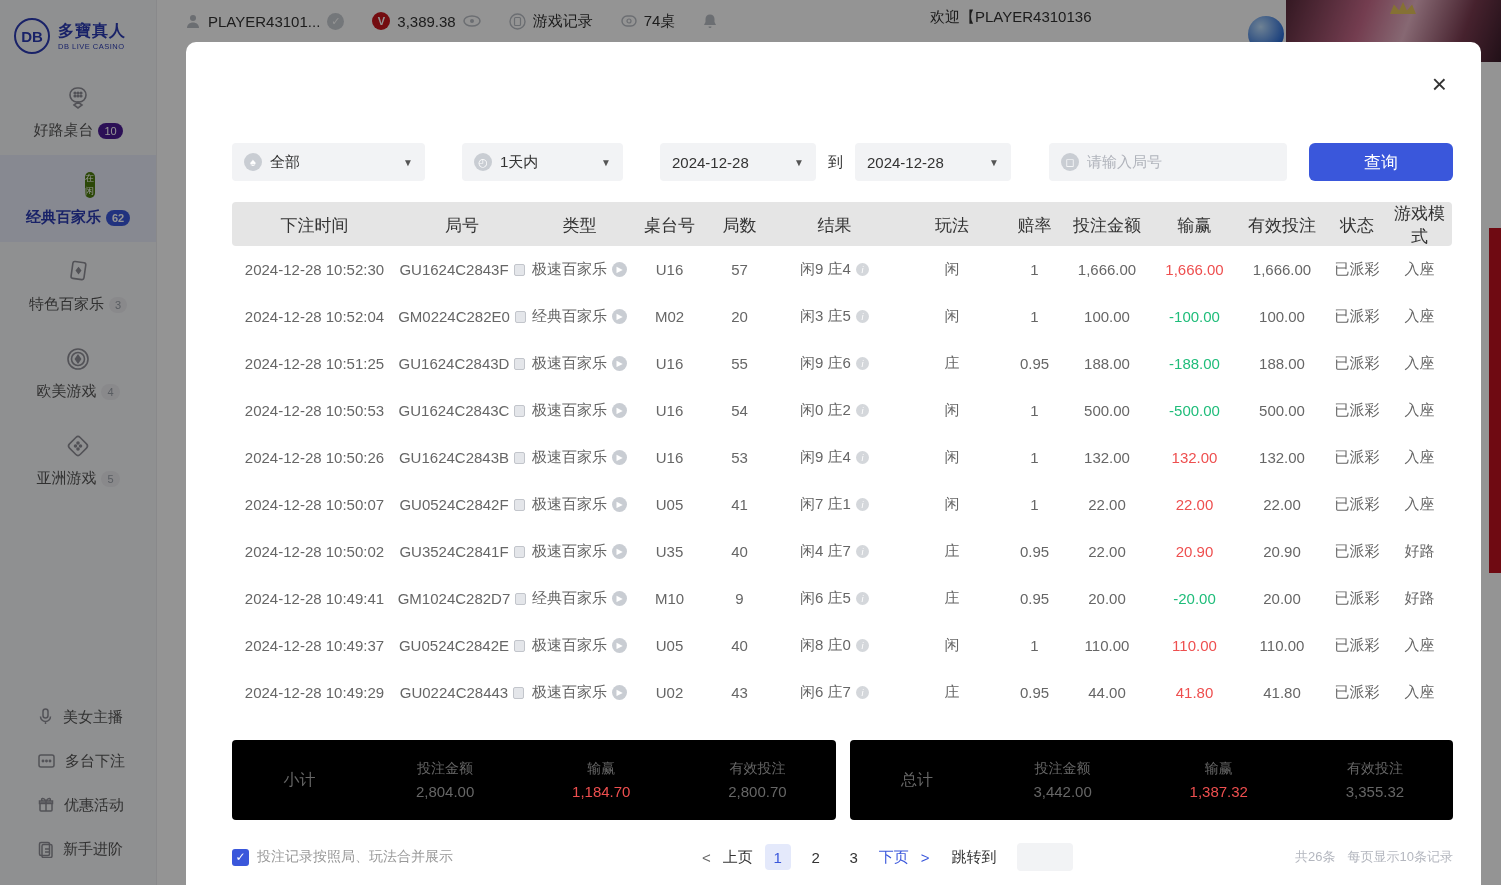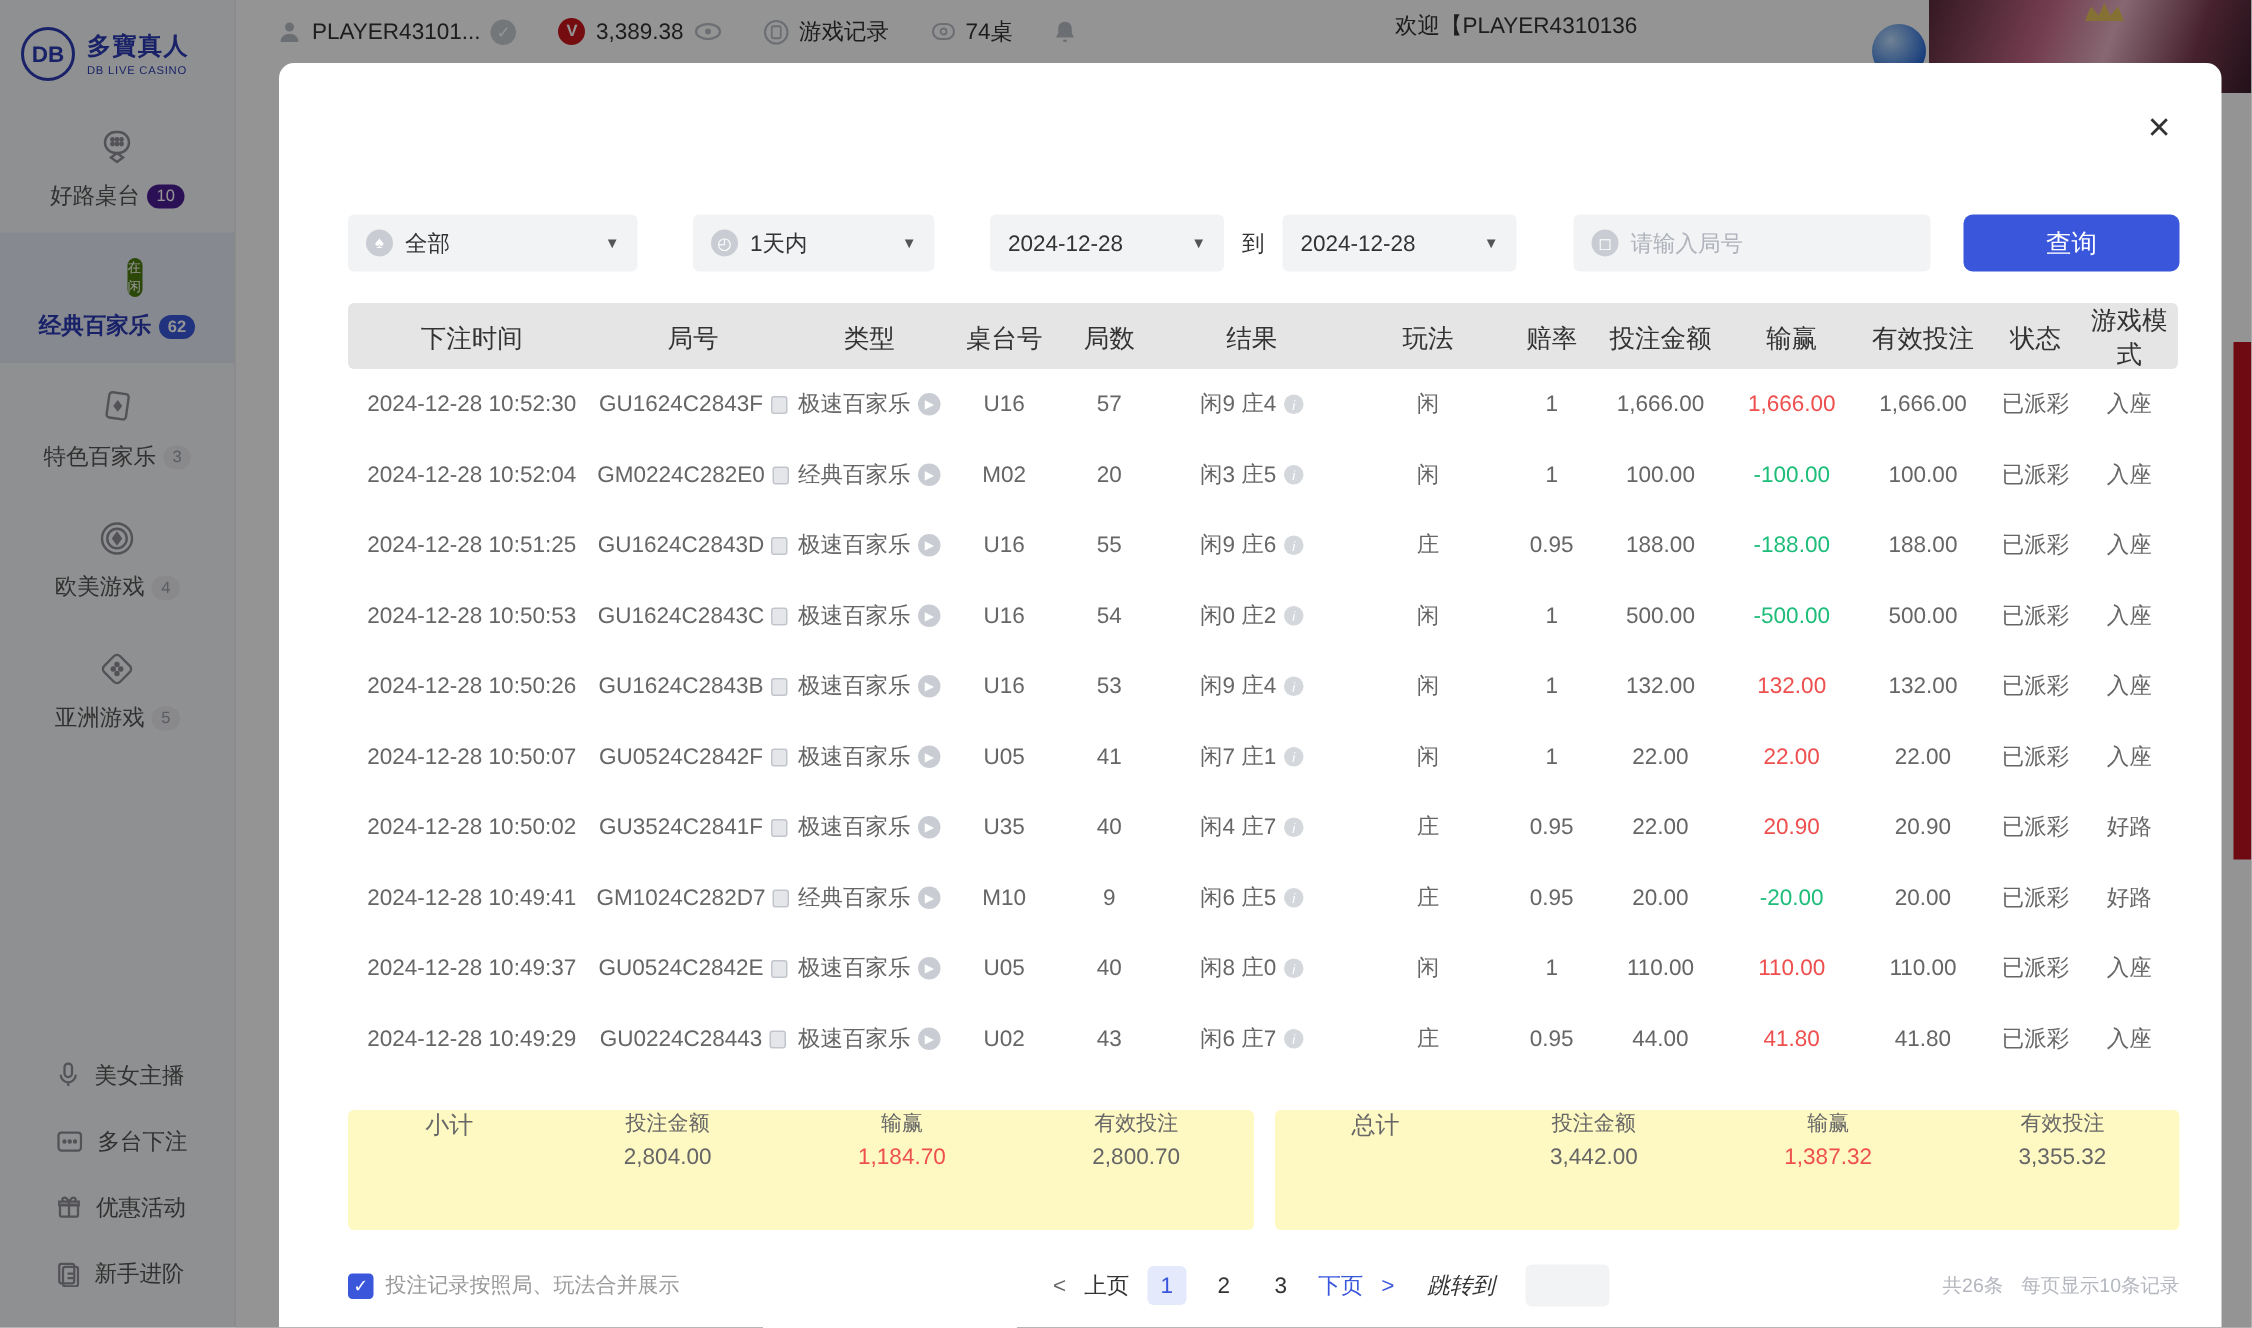--- a/index.html
+++ b/index.html
@@ -67,37 +67,37 @@
   .tbody { position:absolute; left:46px; top:204px; width:1220px; }
   .trow { height:47px; font-size:15px; color:#666; }
   .td { text-align:center; display:flex; align-items:center; justify-content:center; gap:5px; white-space:nowrap; }
   .td.pos { color:#ee4f4f; }
   .td.neg { color:#1fbd7a; }
   .ic-copy { width:11px; height:12px; border:1px solid #c2c5cb; background:#e4e6ea; border-radius:2px; display:inline-block; flex:none; }
   .ic-play { width:15px; height:15px; border-radius:50%; background:#c9cdd3; color:#fff; font-size:8px; display:inline-flex; align-items:center; justify-content:center; flex:none; cursor:pointer; }
   .ic-info { width:13px; height:13px; border-radius:50%; background:#d4d7db; color:#fff; font-size:9px; font-style:italic; display:inline-flex; align-items:center; justify-content:center; flex:none; cursor:pointer; }
 
   .summary { position:absolute; left:46px; top:698px; right:28px; display:flex; gap:14px; }
-  .sum-box { flex:1; height:80px; background:#fef9c3; border-radius:4px; display:flex; }
+  .sum-box { flex:1; height:80px; background:#000000; border-radius:4px; display:flex; align-items:center; }
   .sum-title { width:135px; text-align:center; font-size:16px; color:#666; }
   .sum-col { flex:1; text-align:center; }
   .sum-col .lbl { font-size:14px; color:#666; margin-bottom:5px; }
   .sum-col .val { font-size:15px; color:#666; }
   .sum-col .val.red { color:#ee4f4f; }
 
   .modal-footer { position:absolute; left:46px; right:28px; top:806px; display:flex; align-items:center; font-size:14px; }
   .chk-wrap { display:flex; align-items:center; gap:8px; color:#999; }
   .checkbox { width:17px; height:17px; border-radius:3px; background:#3a57db; color:#fff; font-size:12px; display:flex; align-items:center; justify-content:center; cursor:pointer; }
   .pagination { position:absolute; left:470px; display:flex; align-items:center; gap:12px; color:#333; font-size:15px; }
   .pg-arrow { color:#666; cursor:pointer; }
   .pg-btn { cursor:pointer; }
   .pg-page { min-width:26px; height:26px; display:flex; align-items:center; justify-content:center; border-radius:4px; cursor:pointer; }
   .pg-page.active { background:#e4e9fb; color:#3a57db; }
   .pg-next, .pg-next-arrow { color:#3a57db; cursor:pointer; }
-  .jump-label { margin-left:10px;font-style:italic; }
+  .jump-label { margin-left:10px; }
   .jump-input { width:56px; height:28px; background:#f2f3f5; border:none; border-radius:4px; margin-left:8px; }
   .total-info { margin-left:auto; color:#b4b7bf; font-size:13px; display:flex; gap:12px; }
 </style>
 </head>
 <body>
 
 <div class="stage">
 
   <div class="bg-layer">
     <div class="topbar">

